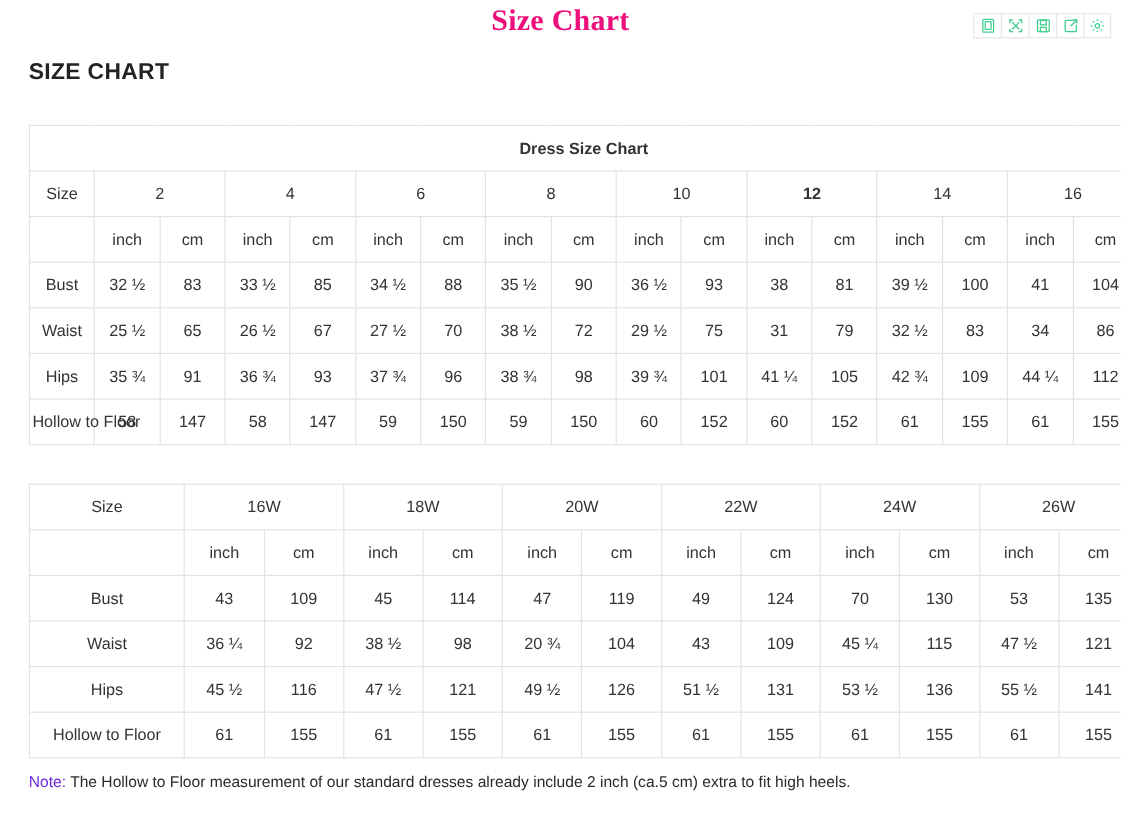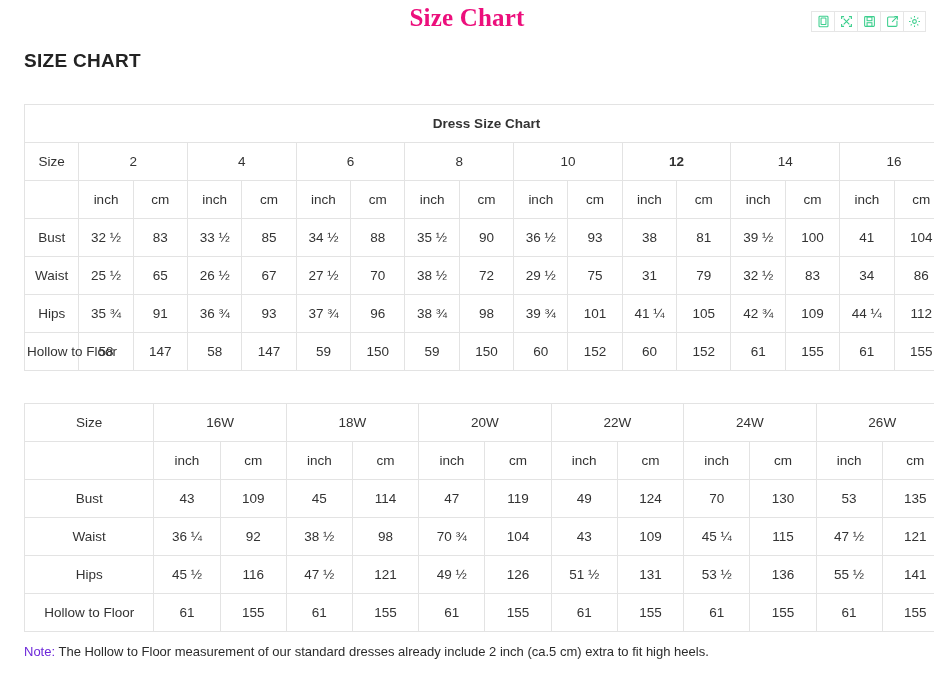--- a/index.html
+++ b/index.html
@@ -311,21 +311,21 @@
           <td class="shade">130</td>
           <td class="">53</td>
           <td class="shade">135</td>
         </tr>
         <tr>
           <td class="rowhead">Waist</td>
           <td class="">36 ¼</td>
           <td class="shade">92</td>
           <td class="">38 ½</td>
           <td class="shade">98</td>
-          <td class="">70 ¾</td>
+          <td class="">20 ¾</td>
           <td class="shade">104</td>
           <td class="">43</td>
           <td class="shade">109</td>
           <td class="">45 ¼</td>
           <td class="shade">115</td>
           <td class="">47 ½</td>
           <td class="shade">121</td>
         </tr>
         <tr>
           <td class="rowhead">Hips</td>

